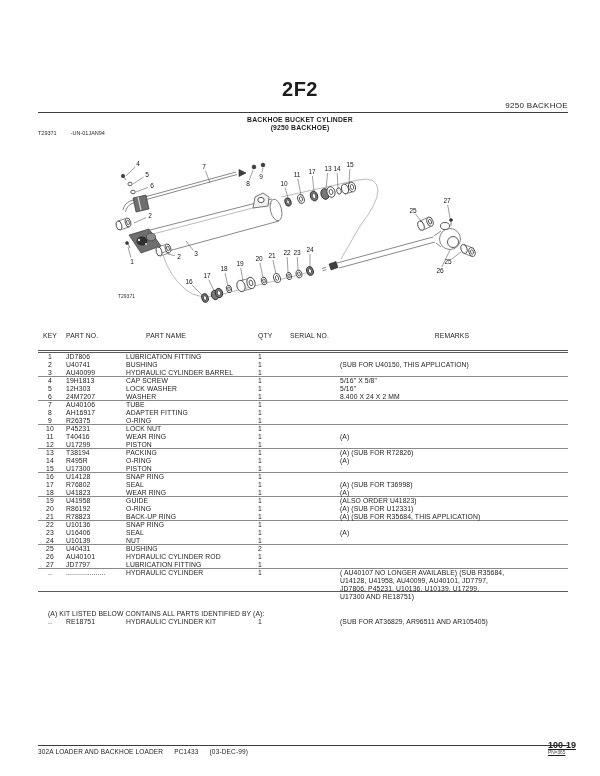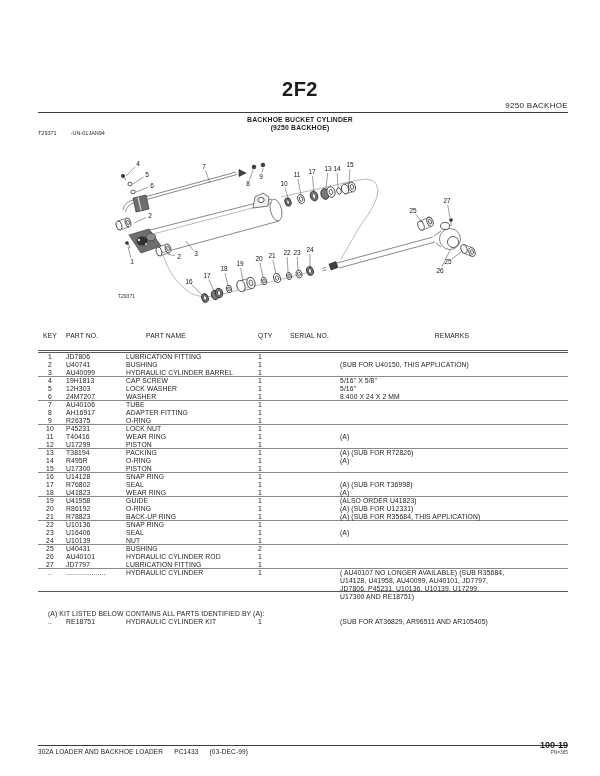--- a/index.html
+++ b/index.html
@@ -44,21 +44,21 @@
   .thead .c-remarks{text-align:center;padding-left:0;}
   .dline{position:absolute;left:0;width:100%;height:1px;background:#5a5a5a;}
   .tbody{position:absolute;left:0;top:21px;width:100%;}
   .bottomline{left:38px;width:530px;top:591px;background:#5a5a5a;height:1px;}
   .kitnote{left:48px;top:610px;font-size:6.8px;letter-spacing:.1px;}
   .kitrow{left:38px;top:618px;width:530px;}
   
   .rule-bottom{left:38px;width:530px;top:745px;background:#3c3c3c;}
   .footleft{left:38px;top:748px;font-size:6.5px;letter-spacing:.15px;}
   .footleft span{margin-right:11px;}
-  .pageno{right:32px;top:741px;text-align:right;}
+  .pageno{right:24px;top:741px;text-decoration:underline;}
   .pageno .num{font-size:9px;font-weight:bold;line-height:9px;}
   .pageno .pn{font-size:4.8px;color:#444;line-height:6px;}
 </style>
 </head>
 <body>
 
 <div class="page">
 
   <div class="abs section-code">2F2</div>
   <div class="abs model-label">9250 BACKHOE</div>

